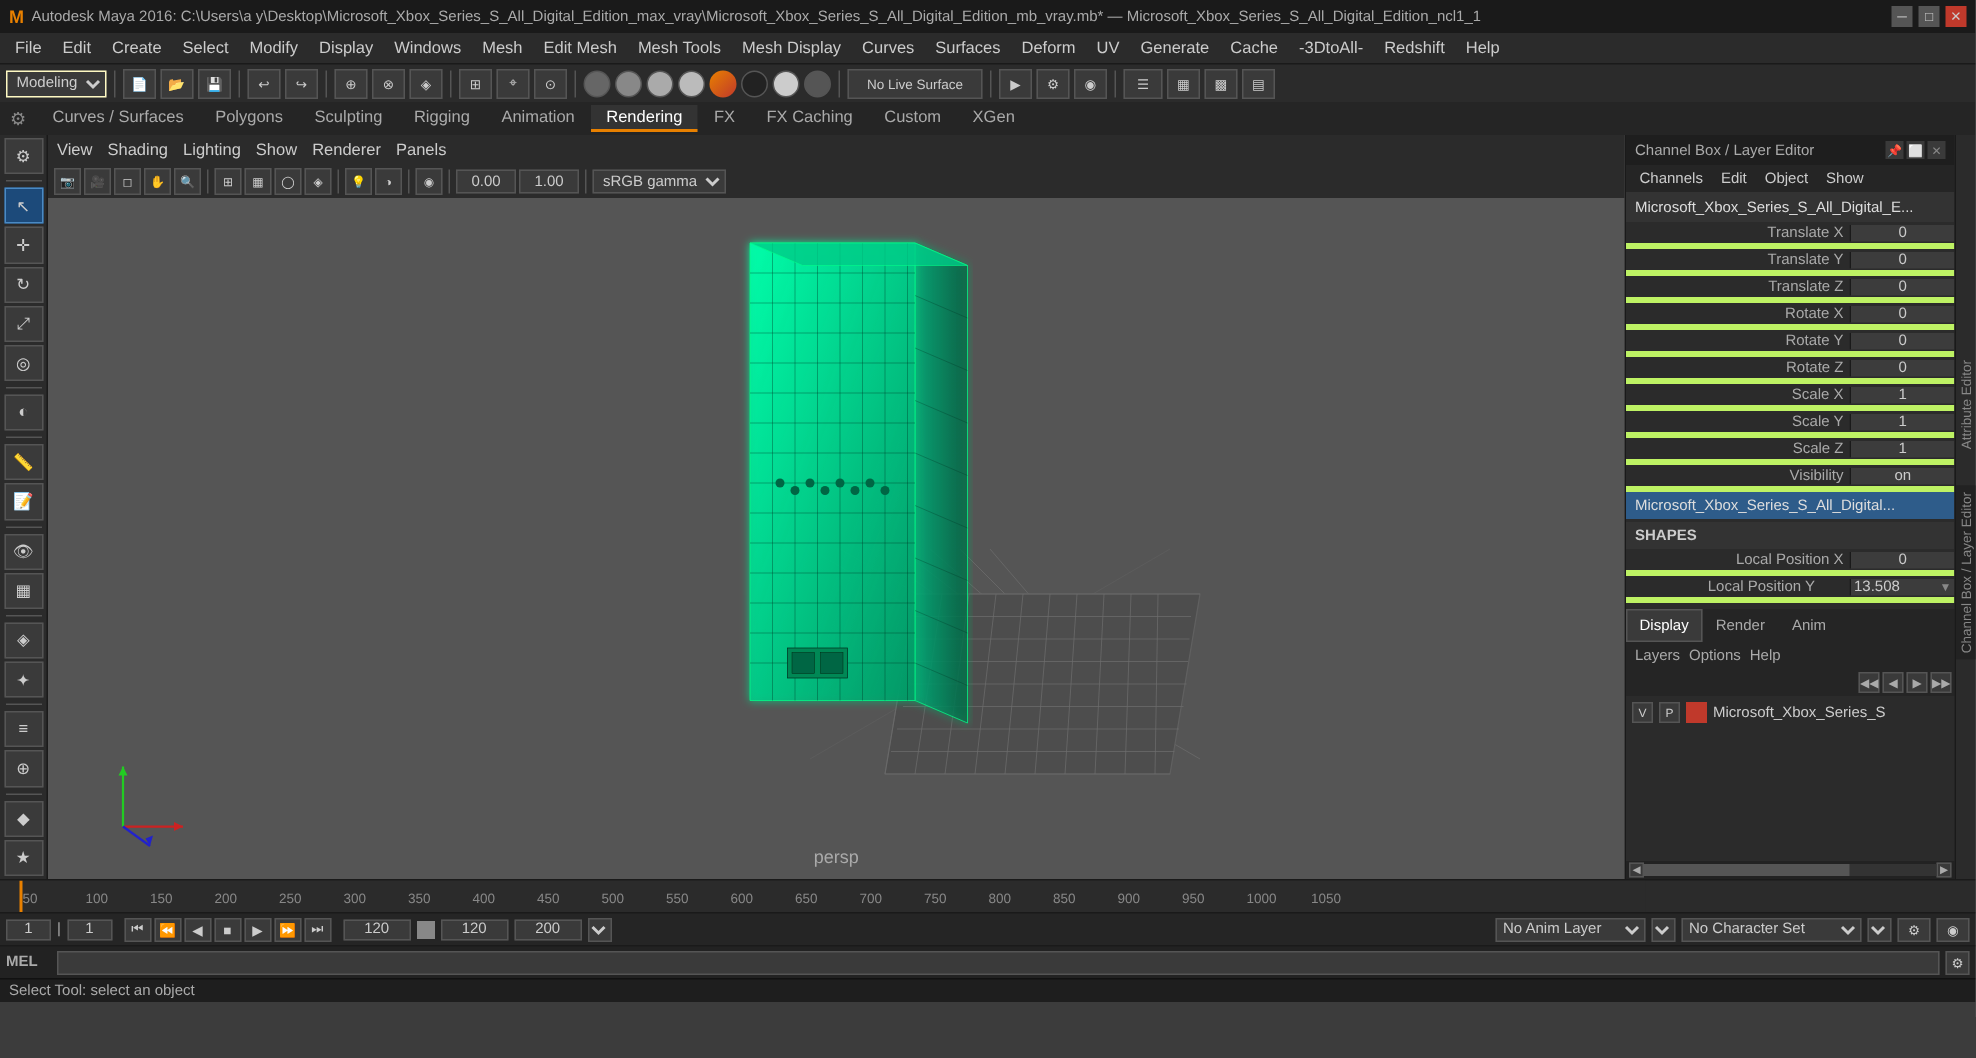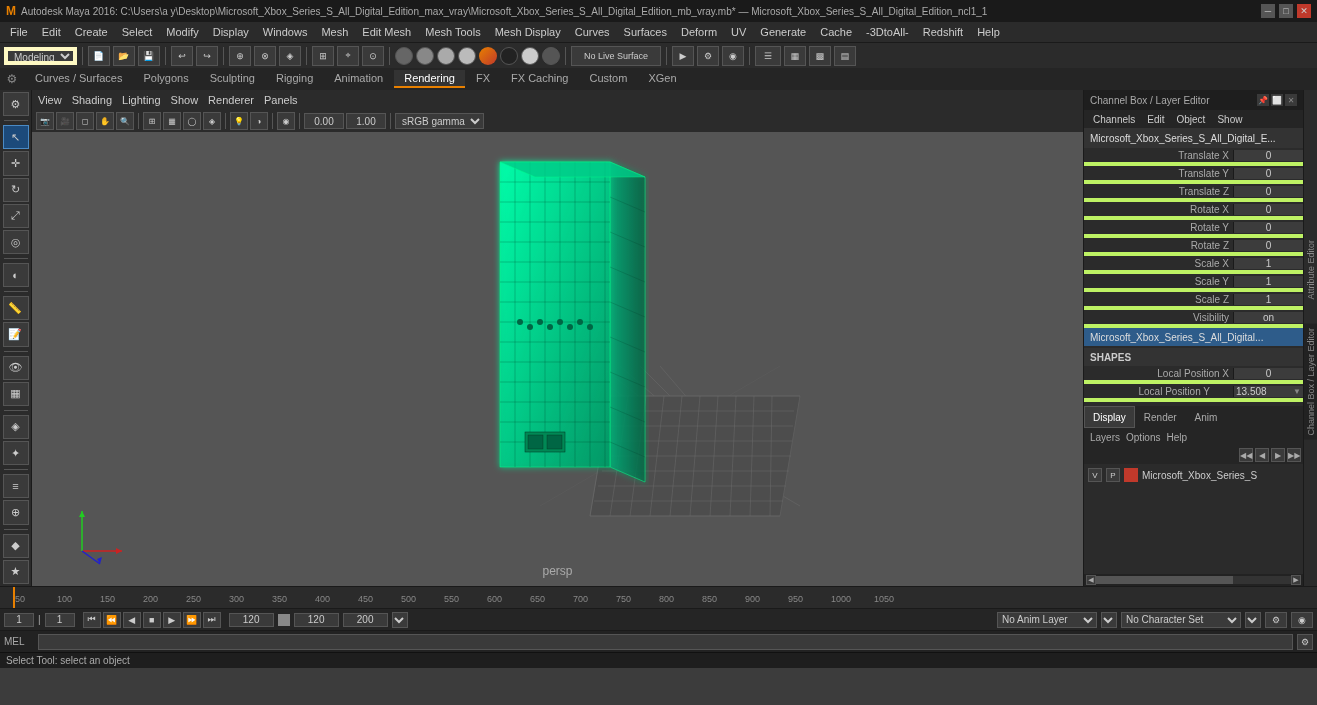--- a/index.html
+++ b/index.html
@@ -68,21 +68,21 @@
       width: 22px; height: 20px;
       background: #3a3a3a;
       border: 1px solid #555;
       cursor: pointer;
       display: flex; align-items: center; justify-content: center;
       font-size: 9px; color: #ccc;
     }
     .toolbar-select {
       height: 18px;
       background: #3a3a3a;
-      border: 4px solid #fef9c3;
+      border: 1px solid #fef9c3;
       color: #ccc;
       font-size: 10px;
       padding: 0 2px;
     }
     .toolbar-separator { width: 1px; height: 18px; background: #555; margin: 0 2px; }
 
     
     #workspace-tabs {
       height: 22px;
       background: #252525;
@@ -446,20 +446,21 @@
       display: flex;
       align-items: center;
       padding: 0 4px;
       gap: 4px;
       border-top: 1px solid #1a1a1a;
     }
     #mel-label {
       font-size: 10px;
       color: #aaa;
       width: 30px;
+      font-weight: bold;
     }
     #mel-input {
       flex: 1;
       height: 16px;
       background: #3a3a3a;
       border: 1px solid #555;
       color: #ccc;
       font-size: 10px;
       padding: 0 4px;
     }

